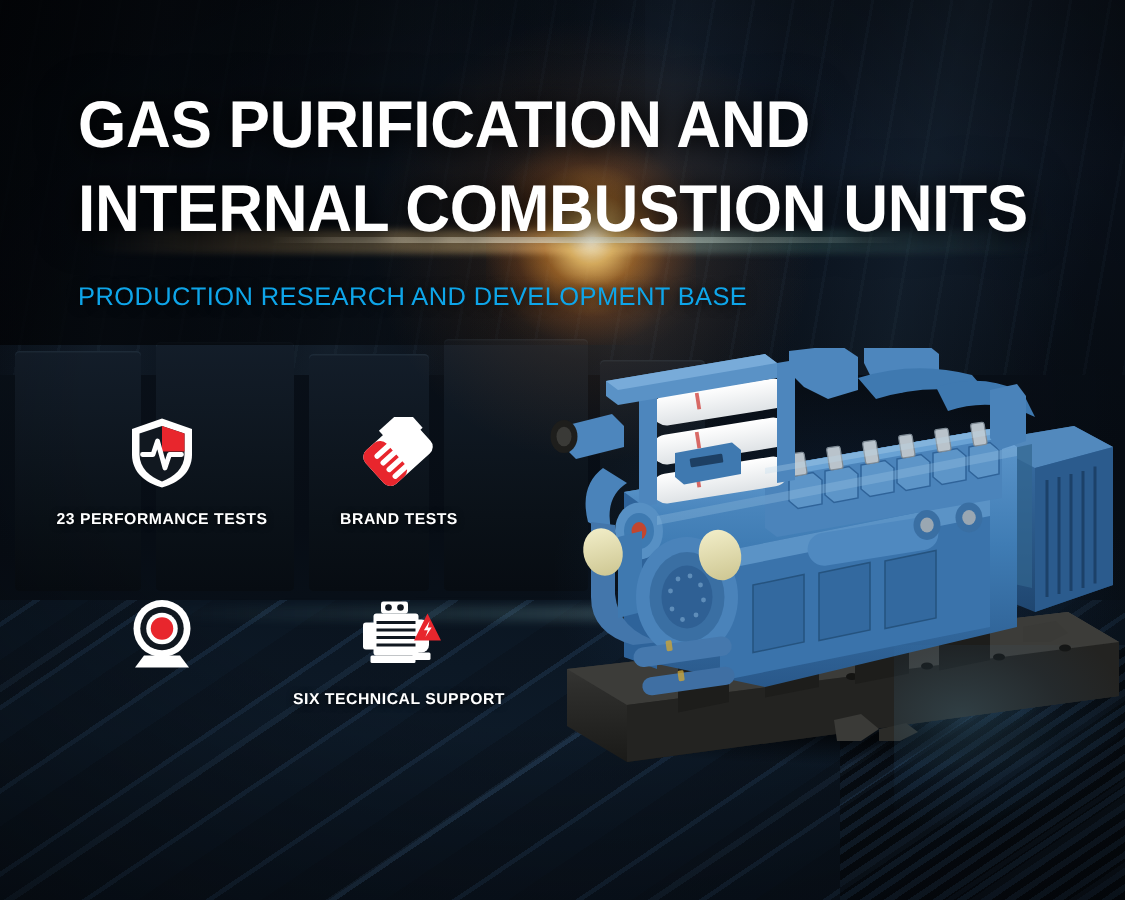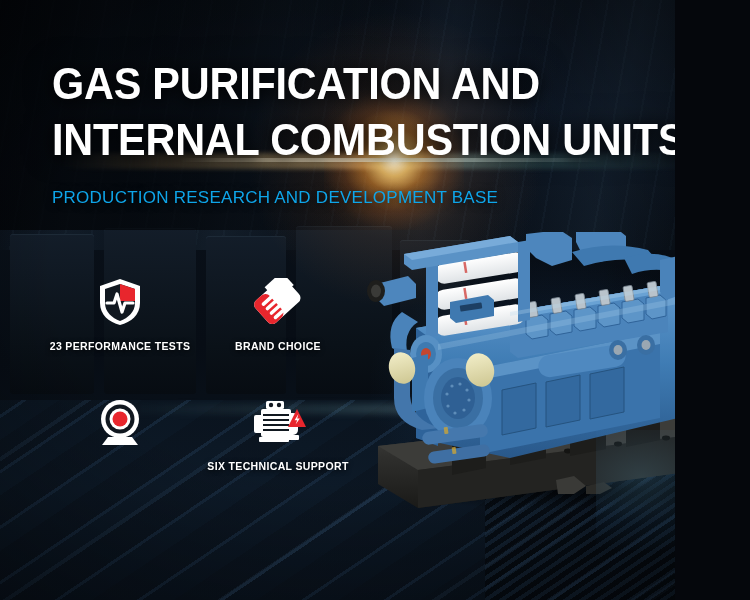--- a/index.html
+++ b/index.html
@@ -5,21 +5,21 @@
   * { box-sizing: border-box; margin: 0; padding: 0; }
   html, body {
     width: 750px; height: 600px;
     overflow: hidden;
     background: #05070c;
     font-family: "Liberation Sans", sans-serif;
   }
 
   .banner {
     position: relative;
-    width: 675px; height: 600px;
+    width: 750px; height: 600px;
     overflow: hidden;
     background: #060a11;
   }
 
   
   .bg-base {
     position: absolute; inset: 0;
     background:
       linear-gradient(175deg, #0d1620 0%, #0a111a 28%, #070d15 55%, #0a131d 78%, #0c1825 100%);
   }
@@ -170,21 +170,21 @@
     color: #0ea5e9;
     font-size: 17px;
     font-weight: normal;
     letter-spacing: .25px;
     text-shadow: 0 1px 8px rgba(0,0,0,.85);
     white-space: nowrap;
   }
 
   
   .features {
-    position: absolute; left: 40px; top: 276px;
+    position: absolute; left: 28px; top: 276px;
     z-index: 30;
     width: 320px;
   }
   .feature-row { position: relative; height: 120px; }
   .feature {
     position: absolute;
     width: 160px;
     text-align: center;
   }
   .feature.col-a { left: 0; }
@@ -472,21 +472,21 @@
               <g fill="#ffffff">
                 <rect x="13" y="14" width="26" height="3.6" rx="1.8"></rect>
                 <rect x="13" y="20" width="26" height="3.6" rx="1.8"></rect>
                 <rect x="13" y="26" width="26" height="3.6" rx="1.8"></rect>
                 <rect x="13" y="32" width="20" height="3.6" rx="1.8"></rect>
               </g>
               <path d="M27 4 L44 4 A6 6 0 0 1 50 10 L50 22 L27 22 Z" fill="#ffffff"></path>
             </g>
           </svg>
         </div>
-        <div class="feature-label">BRAND CHOICE</div>
+        <div class="feature-label">BRAND TESTS</div>
       </div>
 
     </div>
 
     <div class="feature-row">
 
       <div class="feature col-a">
         <div class="feature-icon">
           <svg width="50" height="50" viewBox="0 0 50 50">
             <path d="M13 40 H37 L43 48 H7 Z" fill="#ffffff"></path>

